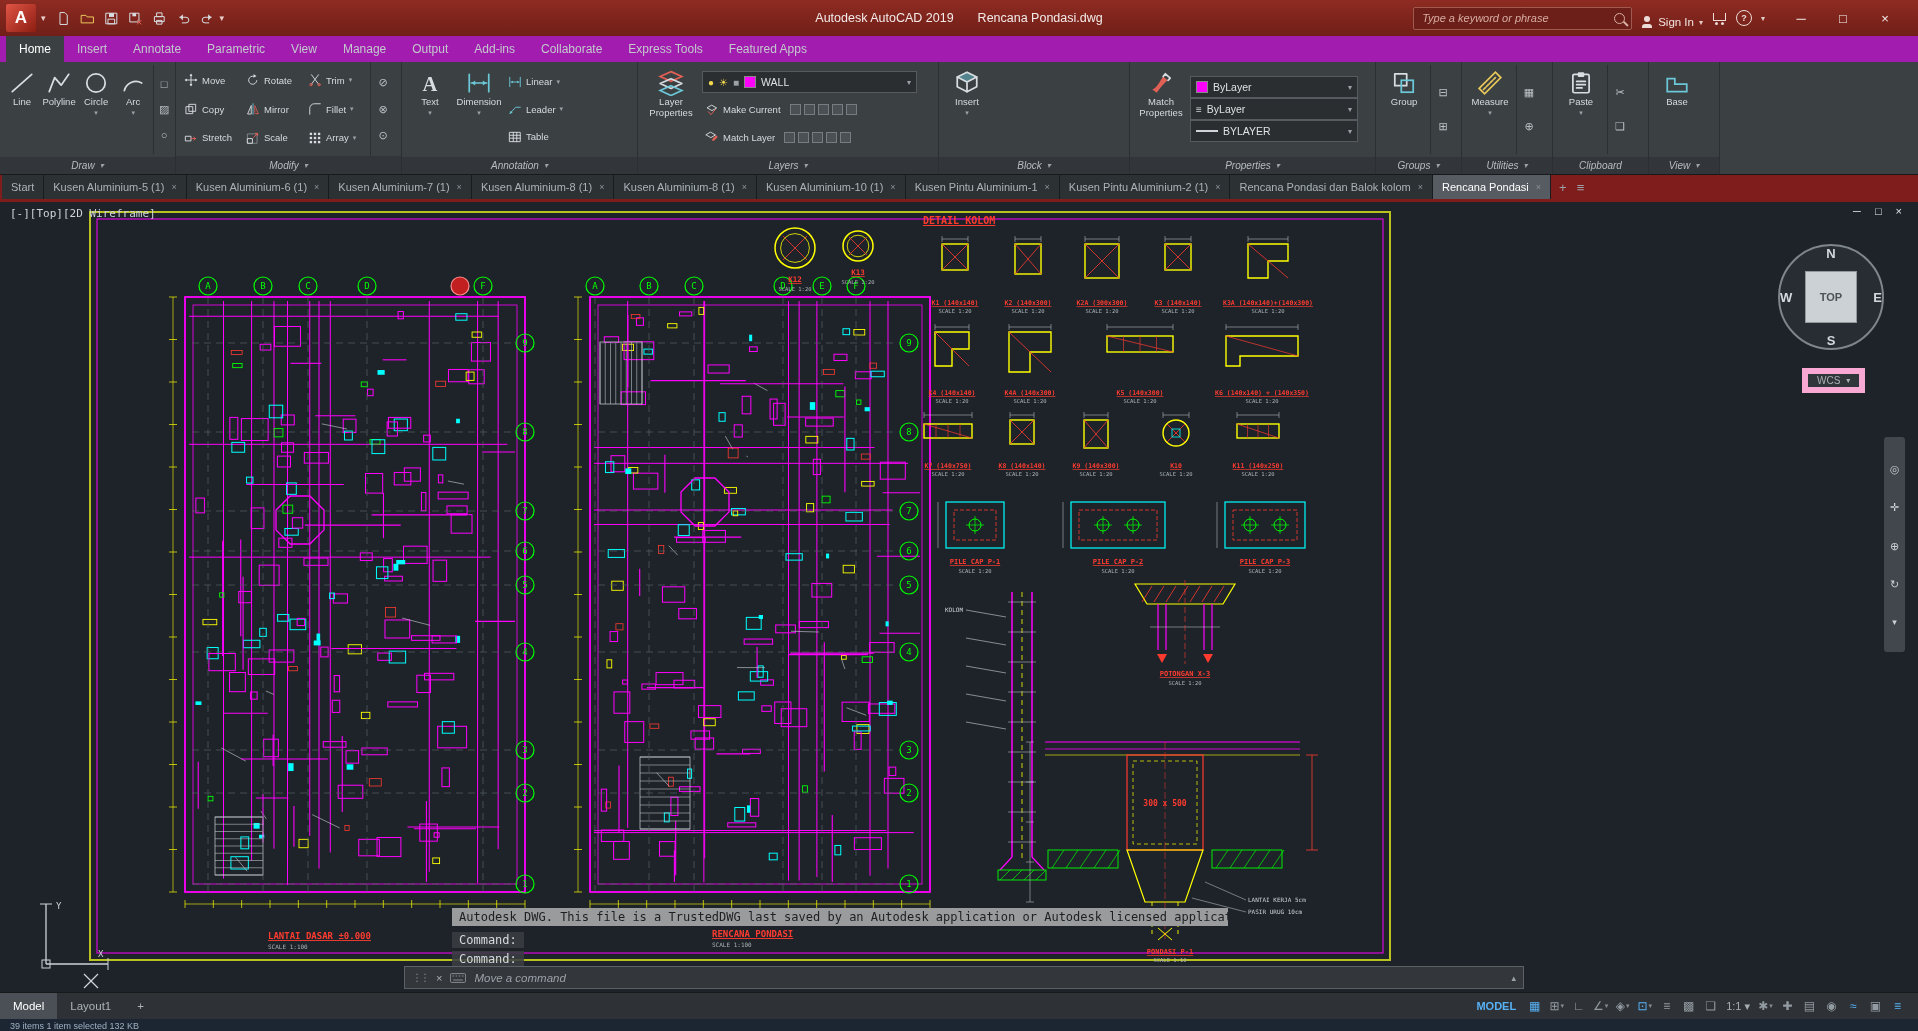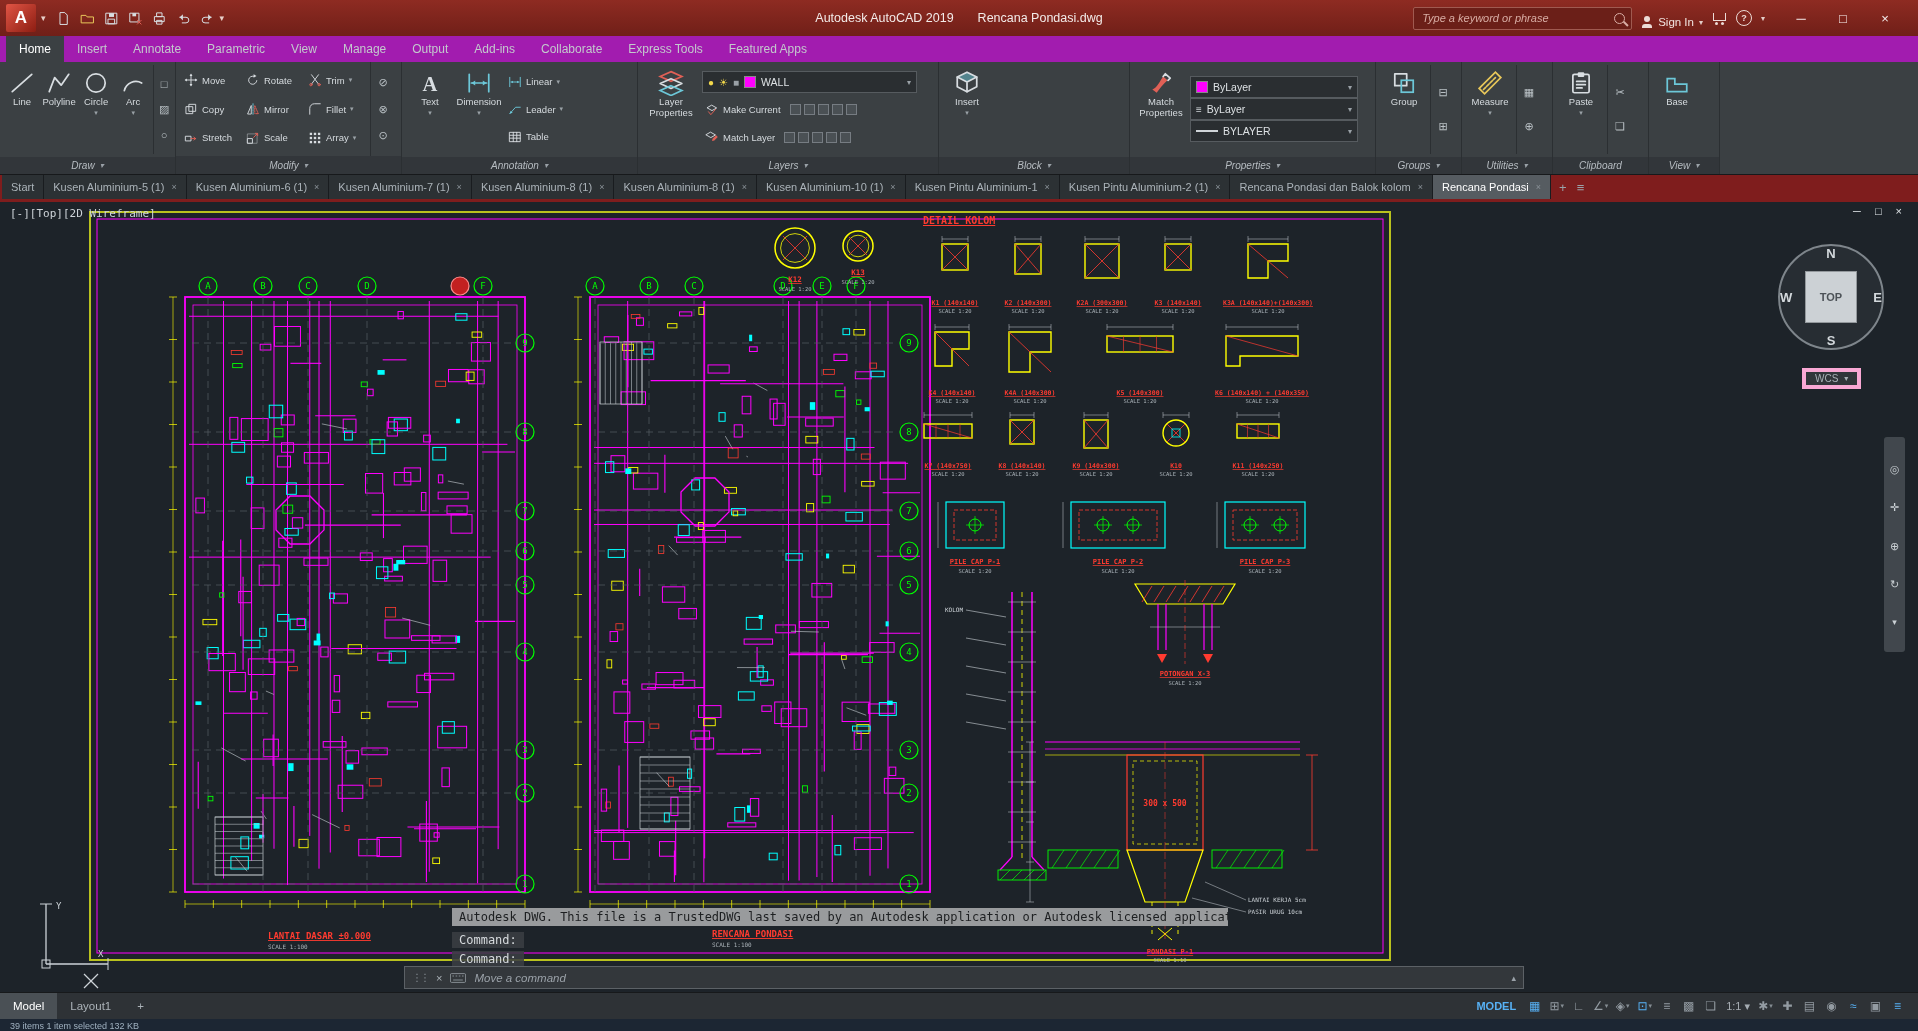--- a/index.html
+++ b/index.html
@@ -84,21 +84,21 @@
   .canvas-winbtns{position:absolute;right:16px;top:3px;display:flex;gap:14px;color:#e2e7ea;font-size:11px;}
   .viewcube{position:absolute;left:1772px;top:36px;width:118px;height:118px;}
   .vc-ring{position:absolute;inset:6px;border:2px solid #7e858b;border-radius:50%;background:rgba(70,76,82,.25);}
   .vc-letter{position:absolute;font-size:13px;font-weight:bold;color:#d3d8dc;}
   .vc-n{top:8px;left:50%;transform:translateX(-50%);}
   .vc-s{bottom:8px;left:50%;transform:translateX(-50%);}
   .vc-w{left:8px;top:50%;transform:translateY(-50%);}
   .vc-e{right:8px;top:50%;transform:translateY(-50%);}
   .vc-face{position:absolute;left:50%;top:50%;transform:translate(-50%,-50%);width:50px;height:50px;background:#ccd1d5;
            border:1px solid #93989c;color:#4c5257;font-weight:bold;font-size:11px;display:flex;align-items:center;justify-content:center;}
-  .wcs{position:absolute;left:1802px;top:166px;padding:1px 9px;border:4px solid #f9a8d4;background:#31363a;color:#aab1b7;font-size:10px;display:flex;gap:6px;align-items:center;}
+  .wcs{position:absolute;left:1802px;top:166px;padding:1px 9px;border:6px solid #f9a8d4;background:#31363a;color:#aab1b7;font-size:10px;display:flex;gap:6px;align-items:center;}
   .navbar{position:absolute;left:1884px;top:235px;width:21px;height:215px;background:rgba(72,78,84,.85);border-radius:3px;
           display:flex;flex-direction:column;align-items:center;justify-content:space-evenly;color:#ccd2d6;font-size:11px;}
   .trusted{position:absolute;left:452px;top:706px;width:762px;background:#999b9d;color:#1d1f21;font-size:12px;
            font-family:"DejaVu Sans Mono",monospace;padding:2px 7px;white-space:nowrap;overflow:hidden;}
   .cmdline{position:absolute;left:452px;font-size:12px;font-family:"DejaVu Sans Mono",monospace;color:#d6dadd;
            background:rgba(58,62,66,.88);padding:1px 7px;}
   .cmdbar{position:absolute;left:404px;top:764px;width:1120px;height:23px;background:#33373b;border:1px solid #5c6166;
           display:flex;align-items:center;gap:8px;padding:0 7px;font-size:11.5px;box-sizing:border-box;}
   .cmdbar .cgrip{color:#8a9197;font-size:10px;letter-spacing:-2px;}
   .cmdbar .cx{color:#aab1b7;font-size:11px;}

